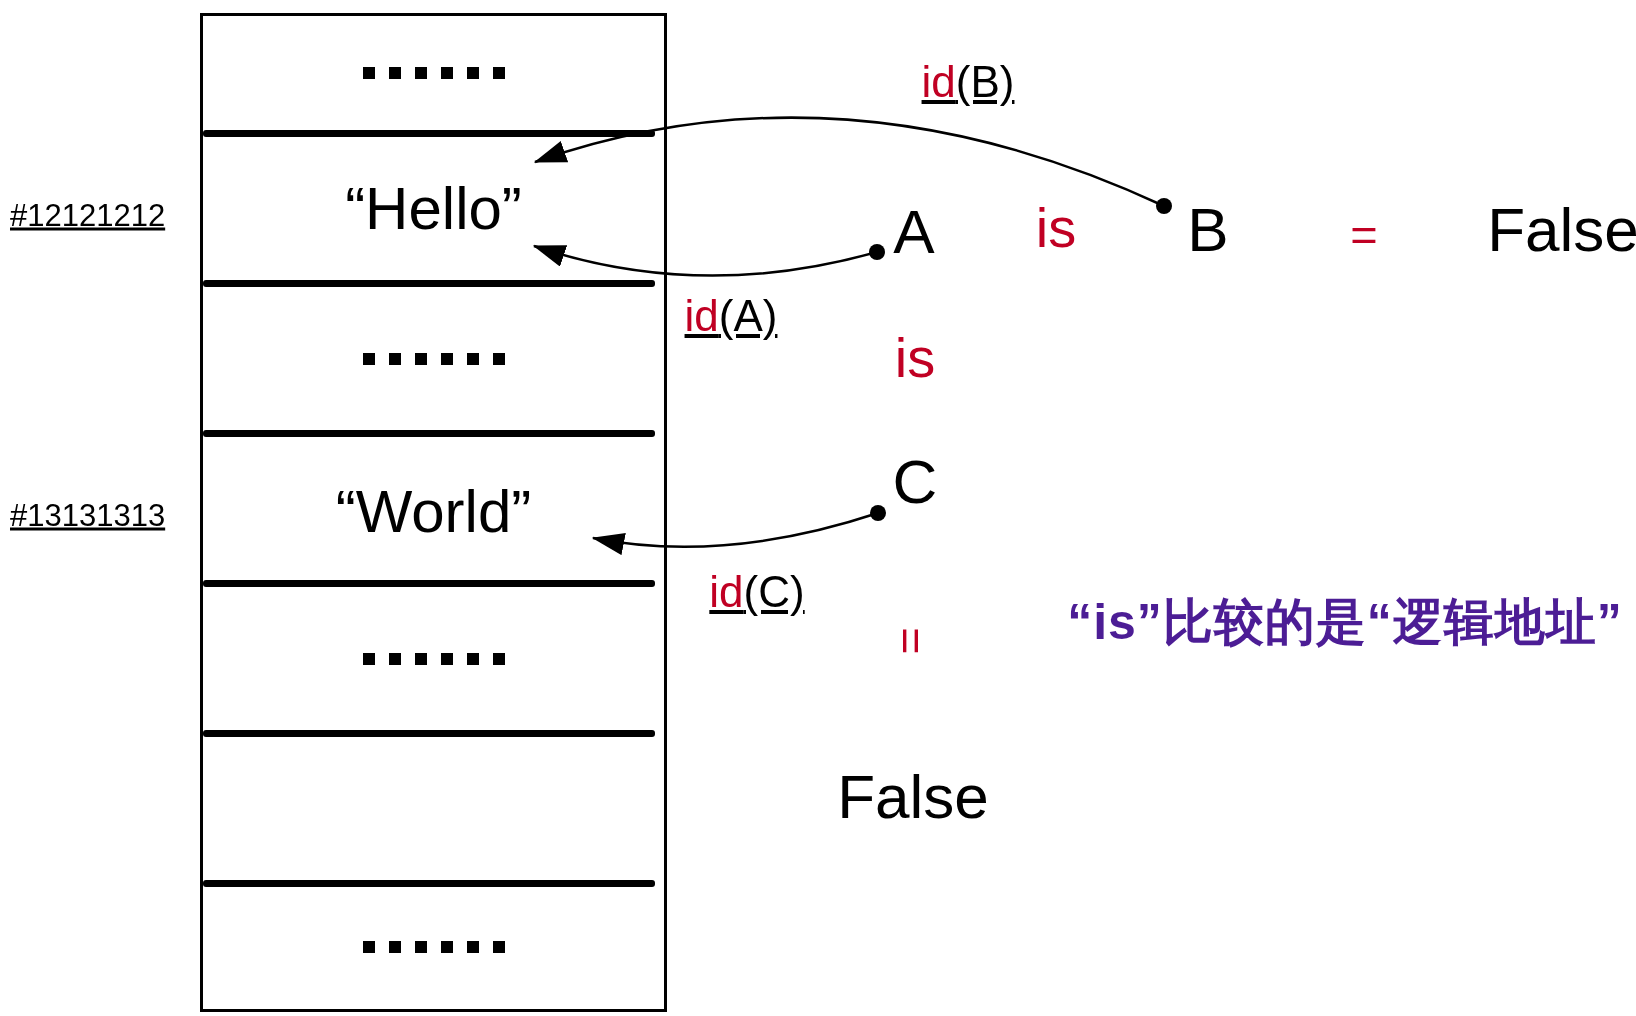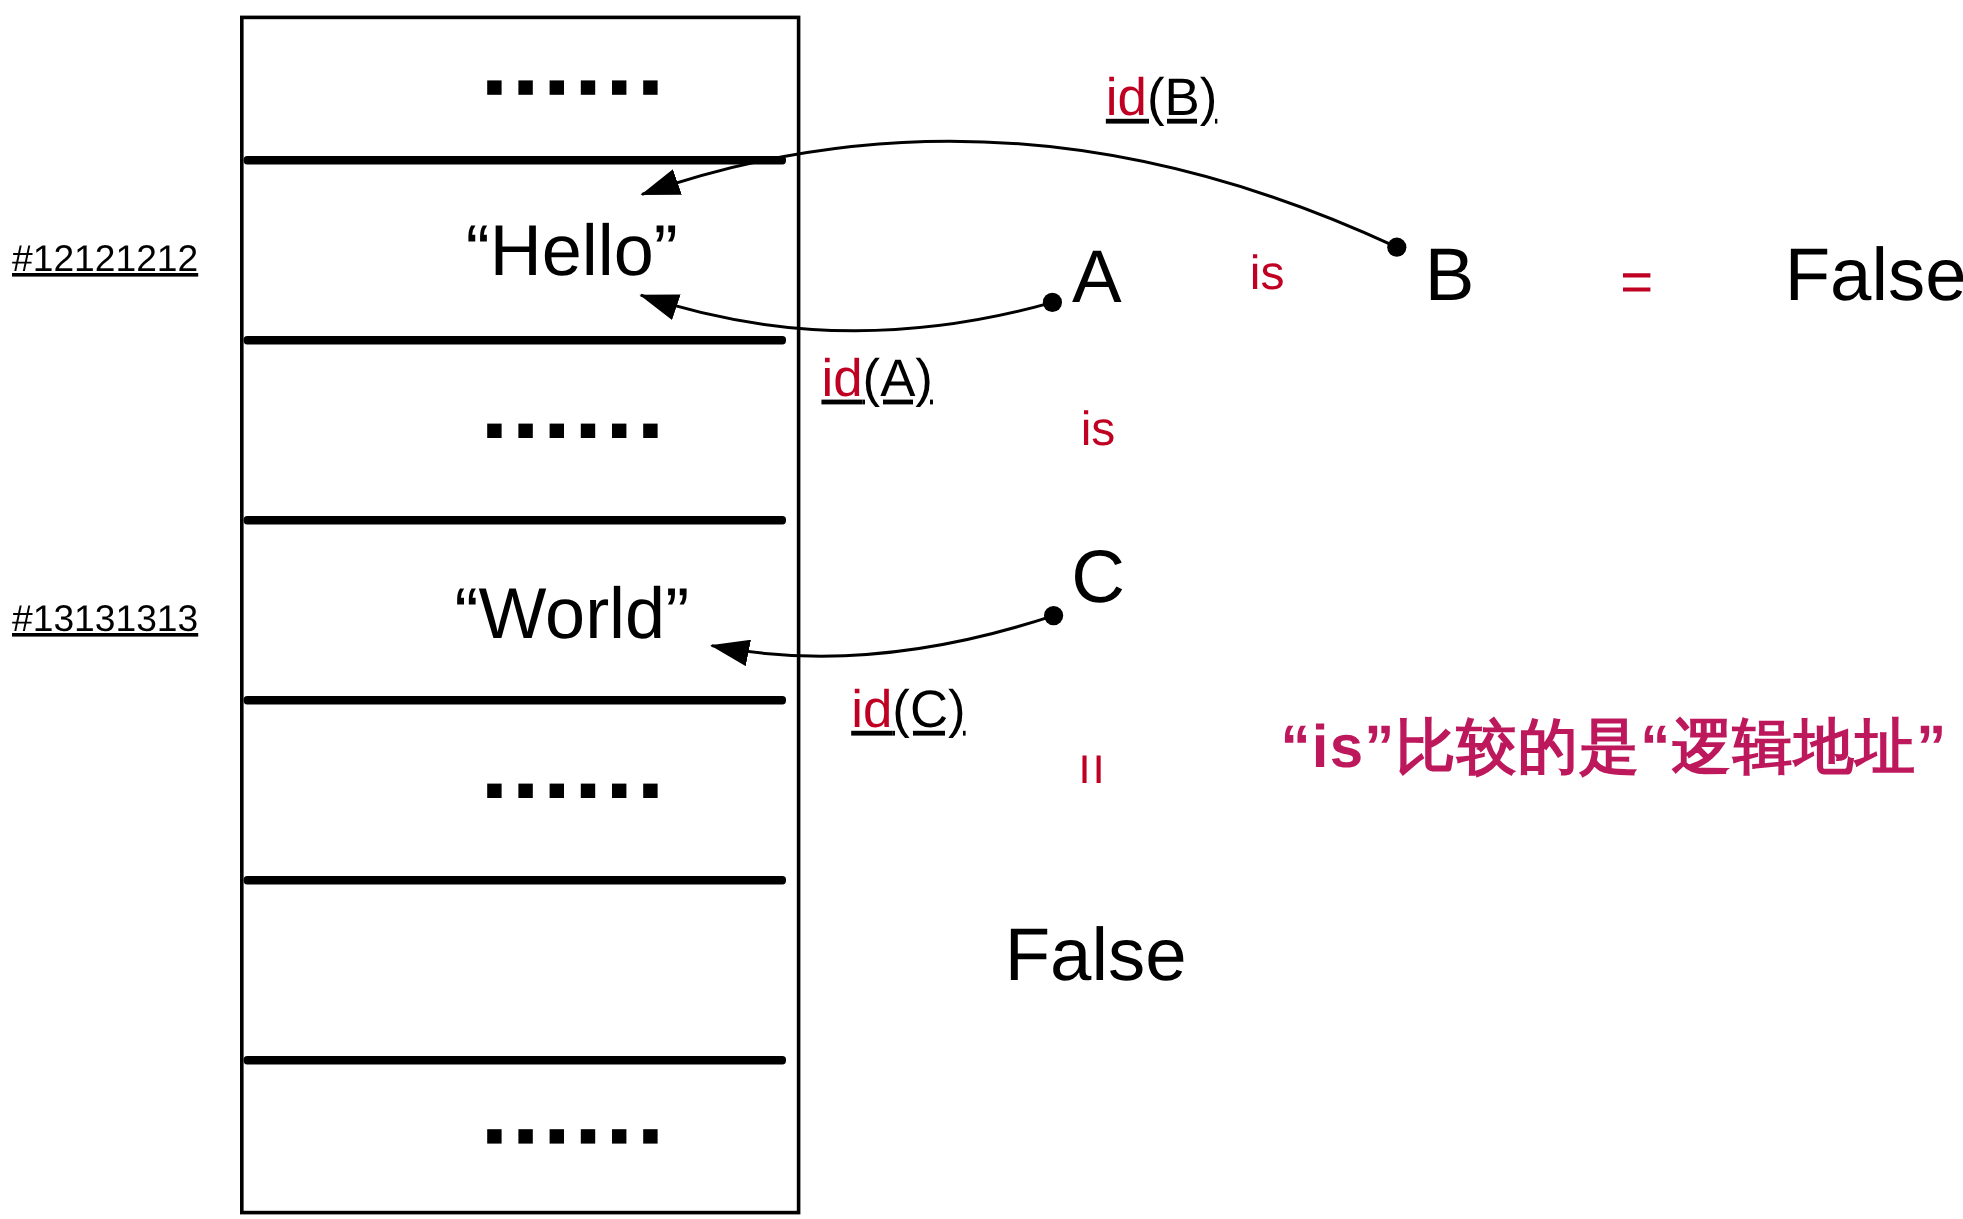--- a/index.html
+++ b/index.html
@@ -9,36 +9,36 @@
   }
   
   #mem-table{
     position:absolute;left:200px;top:13px;width:461px;height:993px;
     border:3px solid #000;background:#fff;
   }
   .mem-sep{
     position:absolute;left:0;height:7px;width:452px;background:#000;border-radius:3px;
   }
   .mem-row{
-    position:absolute;left:0;width:100%;display:flex;align-items:center;justify-content:center;margin-left:43px;
+    position:absolute;left:0;width:100%;display:flex;align-items:center;justify-content:center;
   }
   .cell-text{font-size:60px;line-height:1;white-space:nowrap;}
   .dots{display:flex;gap:14px;align-items:center;}
   .sq{width:12px;height:12px;background:#000;display:block;}
   .vh{position:absolute;width:1px;height:1px;overflow:hidden;clip:rect(0 0 0 0);white-space:nowrap;}
   
   .ctr{position:absolute;transform:translate(-50%,-50%);line-height:1;white-space:nowrap;}
   .addr{position:absolute;transform:translateY(-50%);font-size:31px;line-height:1;white-space:nowrap;text-decoration:underline;}
   .big{font-size:62px;}
   .red{color:#C00023;}
   .op{font-size:47px;font-weight:400;}
   .rot90{transform:translate(-50%,-50%) rotate(90deg);}
   .idlbl{font-size:44px;text-decoration:underline;}
-  .islbl{font-size:40px;text-align:center;}
-  #note-text{font-size:50px;font-weight:600;color:#be185d;letter-spacing:1px;}
+  .islbl{font-size:56px;text-align:center;}
+  #note-text{font-size:50px;font-weight:600;color:#4c1d95;letter-spacing:1px;}
   
   #arrow-layer{position:absolute;left:0;top:0;width:1636px;height:1016px;pointer-events:none;}
 </style>
 </head>
 <body>
 
 <div id="stage">
 
   <div id="mem-table">
 

